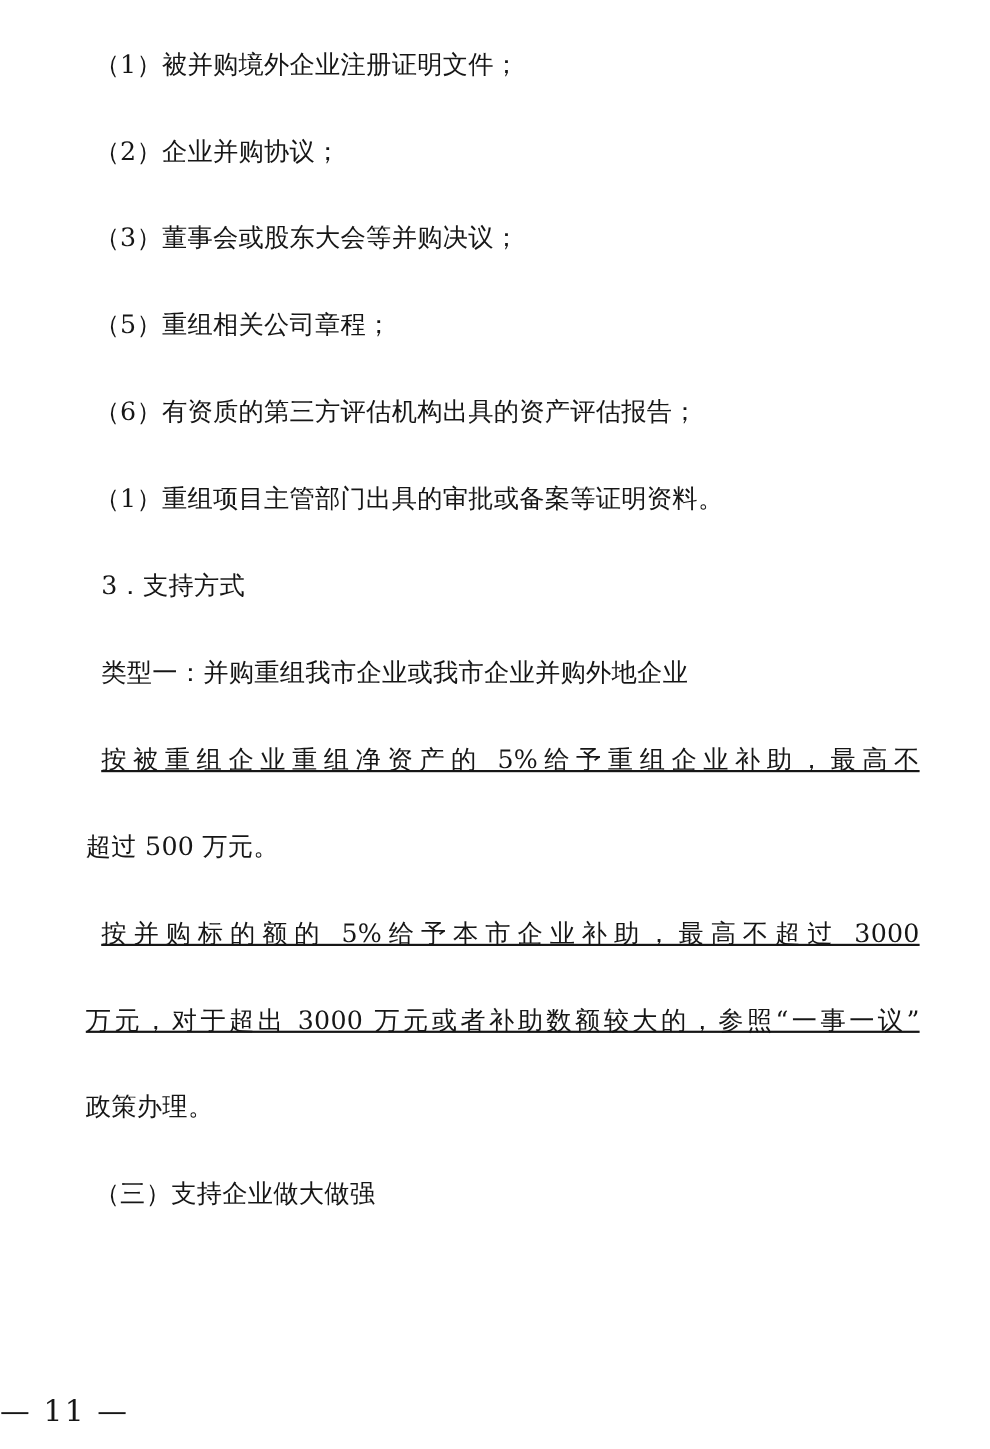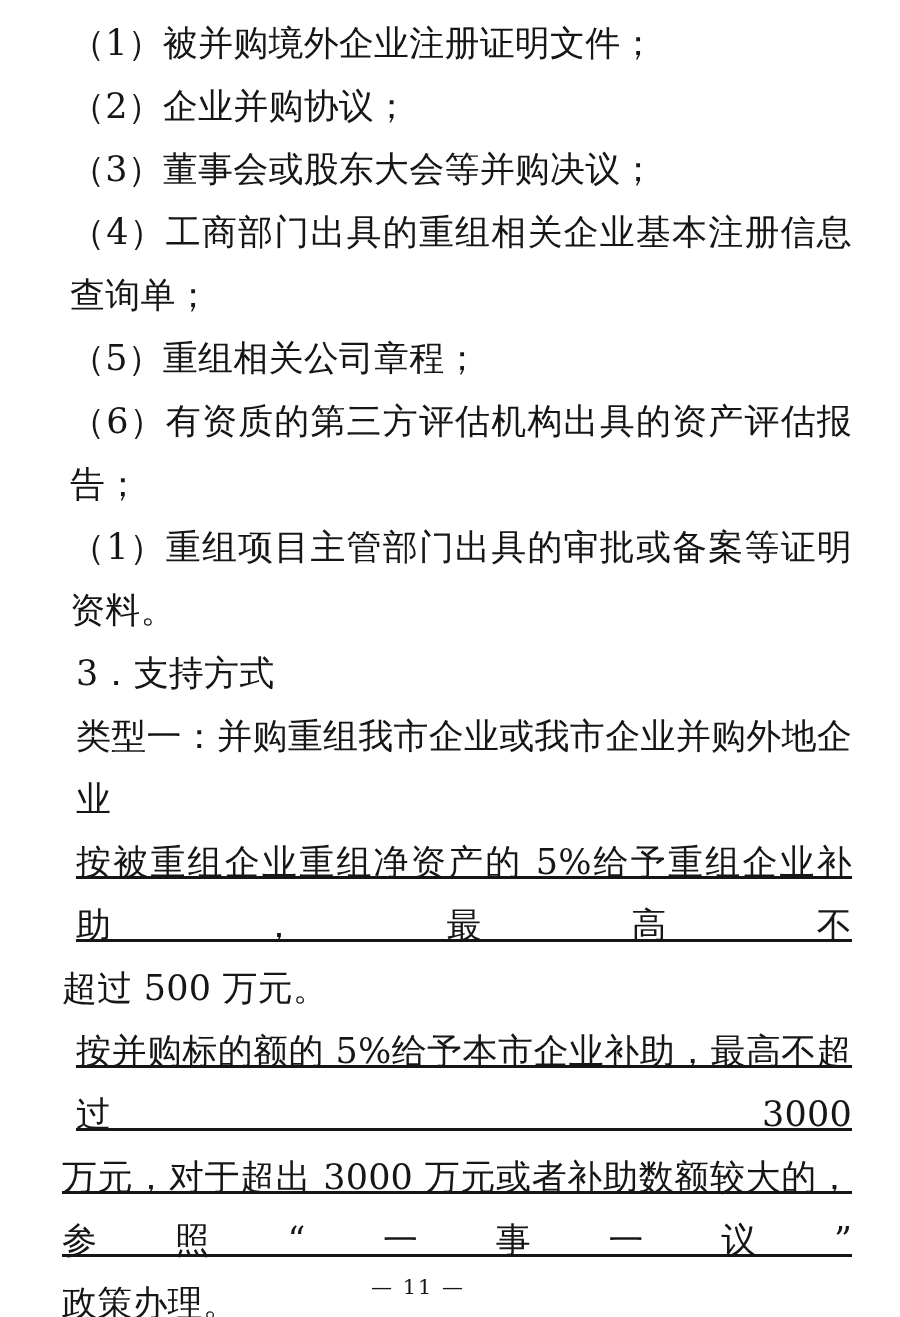--- a/index.html
+++ b/index.html
@@ -22,61 +22,60 @@
     width: 900px;
     height: 1317px;
     box-sizing: border-box;
     padding: 12px 48px 0 62px;
   }
   .doc-body {
     margin: 0;
     padding: 0;
   }
   p.line {
-    margin: 0;
+    margin: 16px;
     padding: 0;
-    font-size: 35px;
+    font-size: 23px;
     line-height: 63px;
     letter-spacing: 0.2px;
     white-space: pre-wrap;
     text-align: justify;
     text-justify: inter-ideograph;
   }
   
   p.ind1 { padding-left: 8px; }
   p.ind2 { padding-left: 14px; }
   p.ind-num { padding-left: 14px; }
   p.justify-both {
     text-align: justify;
     text-align-last: justify;
     text-decoration: underline;
   }
   .footer {
     position: absolute;
     left: 0;
     right: 64px;
     bottom: 18px;
-    text-align: center;
-    font-size: 21px;
+    text-align: left;
+    font-size: 27px;
     letter-spacing: 2px;
     color: #161616;
     font-family: "DejaVu Serif", "Liberation Serif", serif;
   }
 </style>
 </head>
 <body>
 
 <div class="page">
 
   <div class="doc-body">
 
     <p class="line ind1">（1）被并购境外企业注册证明文件；</p>
     <p class="line ind1">（2）企业并购协议；</p>
     <p class="line ind1">（3）董事会或股东大会等并购决议；</p>
-    <p class="line ind1">（4）工商部门出具的重组相关企业基本注册信息查询单；</p>
     <p class="line ind1">（5）重组相关公司章程；</p>
     <p class="line ind1">（6）有资质的第三方评估机构出具的资产评估报告；</p>
     <p class="line ind1">（1）重组项目主管部门出具的审批或备案等证明资料。</p>
     <p class="line ind-num">3．支持方式</p>
     <p class="line ind2">类型一：并购重组我市企业或我市企业并购外地企业</p>
     <p class="line ind2 justify-both">按被重组企业重组净资产的 5%给予重组企业补助，最高不</p>
     <p class="line">超过 500 万元。</p>
     <p class="line ind2 justify-both">按并购标的额的 5%给予本市企业补助，最高不超过 3000</p>
     <p class="line justify-both">万元，对于超出 3000 万元或者补助数额较大的，参照“一事一议”</p>
     <p class="line">政策办理。</p>

